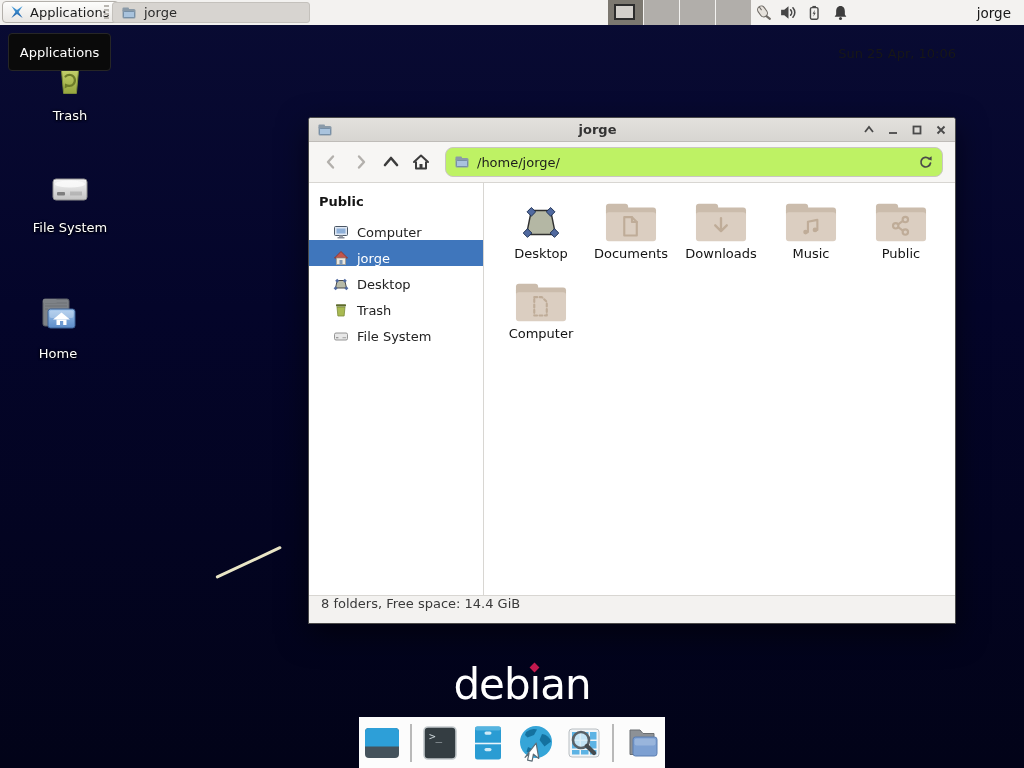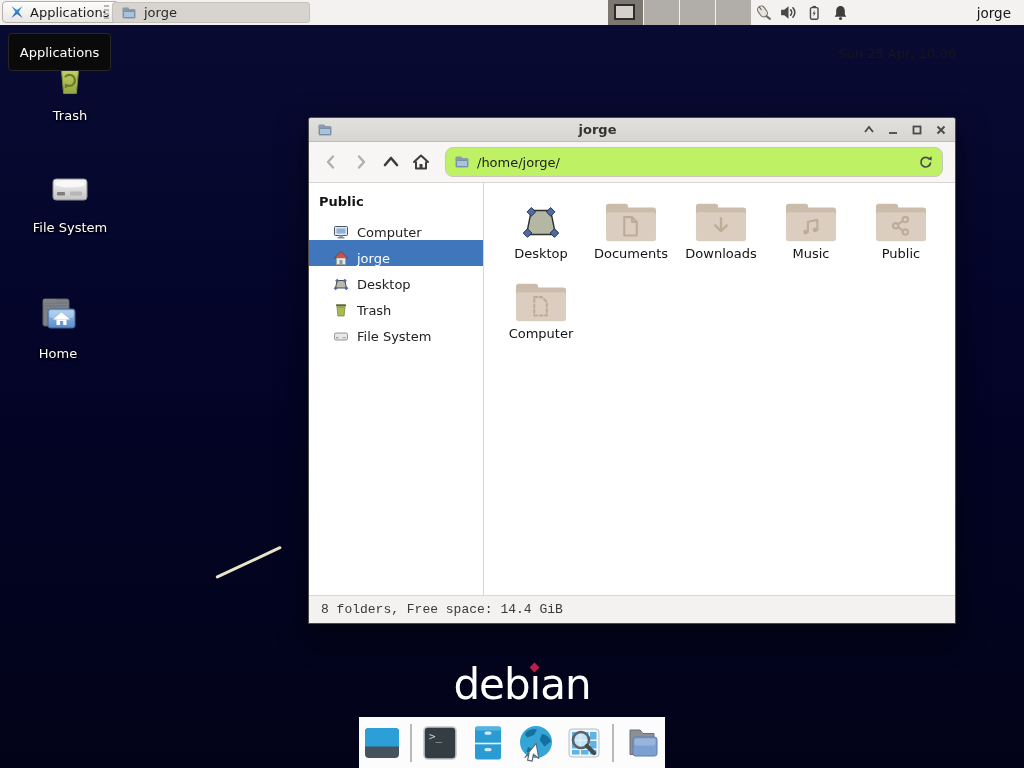--- a/index.html
+++ b/index.html
@@ -110,22 +110,22 @@
   .side-row { height:26px; display:flex; align-items:flex-end; gap:8px; padding-left:24px; color:#222; }
   .side-row.selected { background:#3f76bc; color:#fff; }
 
   .mainpane { flex:1; background:#fff; padding:16px 0 0 12px; }
   .fgrid { display:grid; grid-template-columns:repeat(5,90px); row-gap:18px; }
   .ftile { width:90px; display:flex; flex-direction:column; align-items:center; }
   .ftile .flabel { margin-top:3px; font-size:13px; color:#141414; }
 
   .statusbar {
     height:28px; background:#f3f2f0; border-top:1px solid #d8d6d2;
-    display:flex; align-items:center; padding-left:12px;
-    font-size:13px; color:#3a3a3a; flex:0 0 auto;font-family:Liberation Mono, monospace;
+    display:flex; align-items:flex-start; padding-left:12px;
+    font-size:13px; color:#3a3a3a; flex:0 0 auto;
   }
 
   
   .debian {
     position:absolute; left:10px; top:660px; width:1024px; text-align:center;
     color:#fff; font-size:42px; font-weight:500; letter-spacing:-1px; z-index:8;
   }
   .wm-ichar { position:relative; display:inline-block; }
   .wm-dot {
     position:absolute; left:50%; top:4px; width:7px; height:7px;

